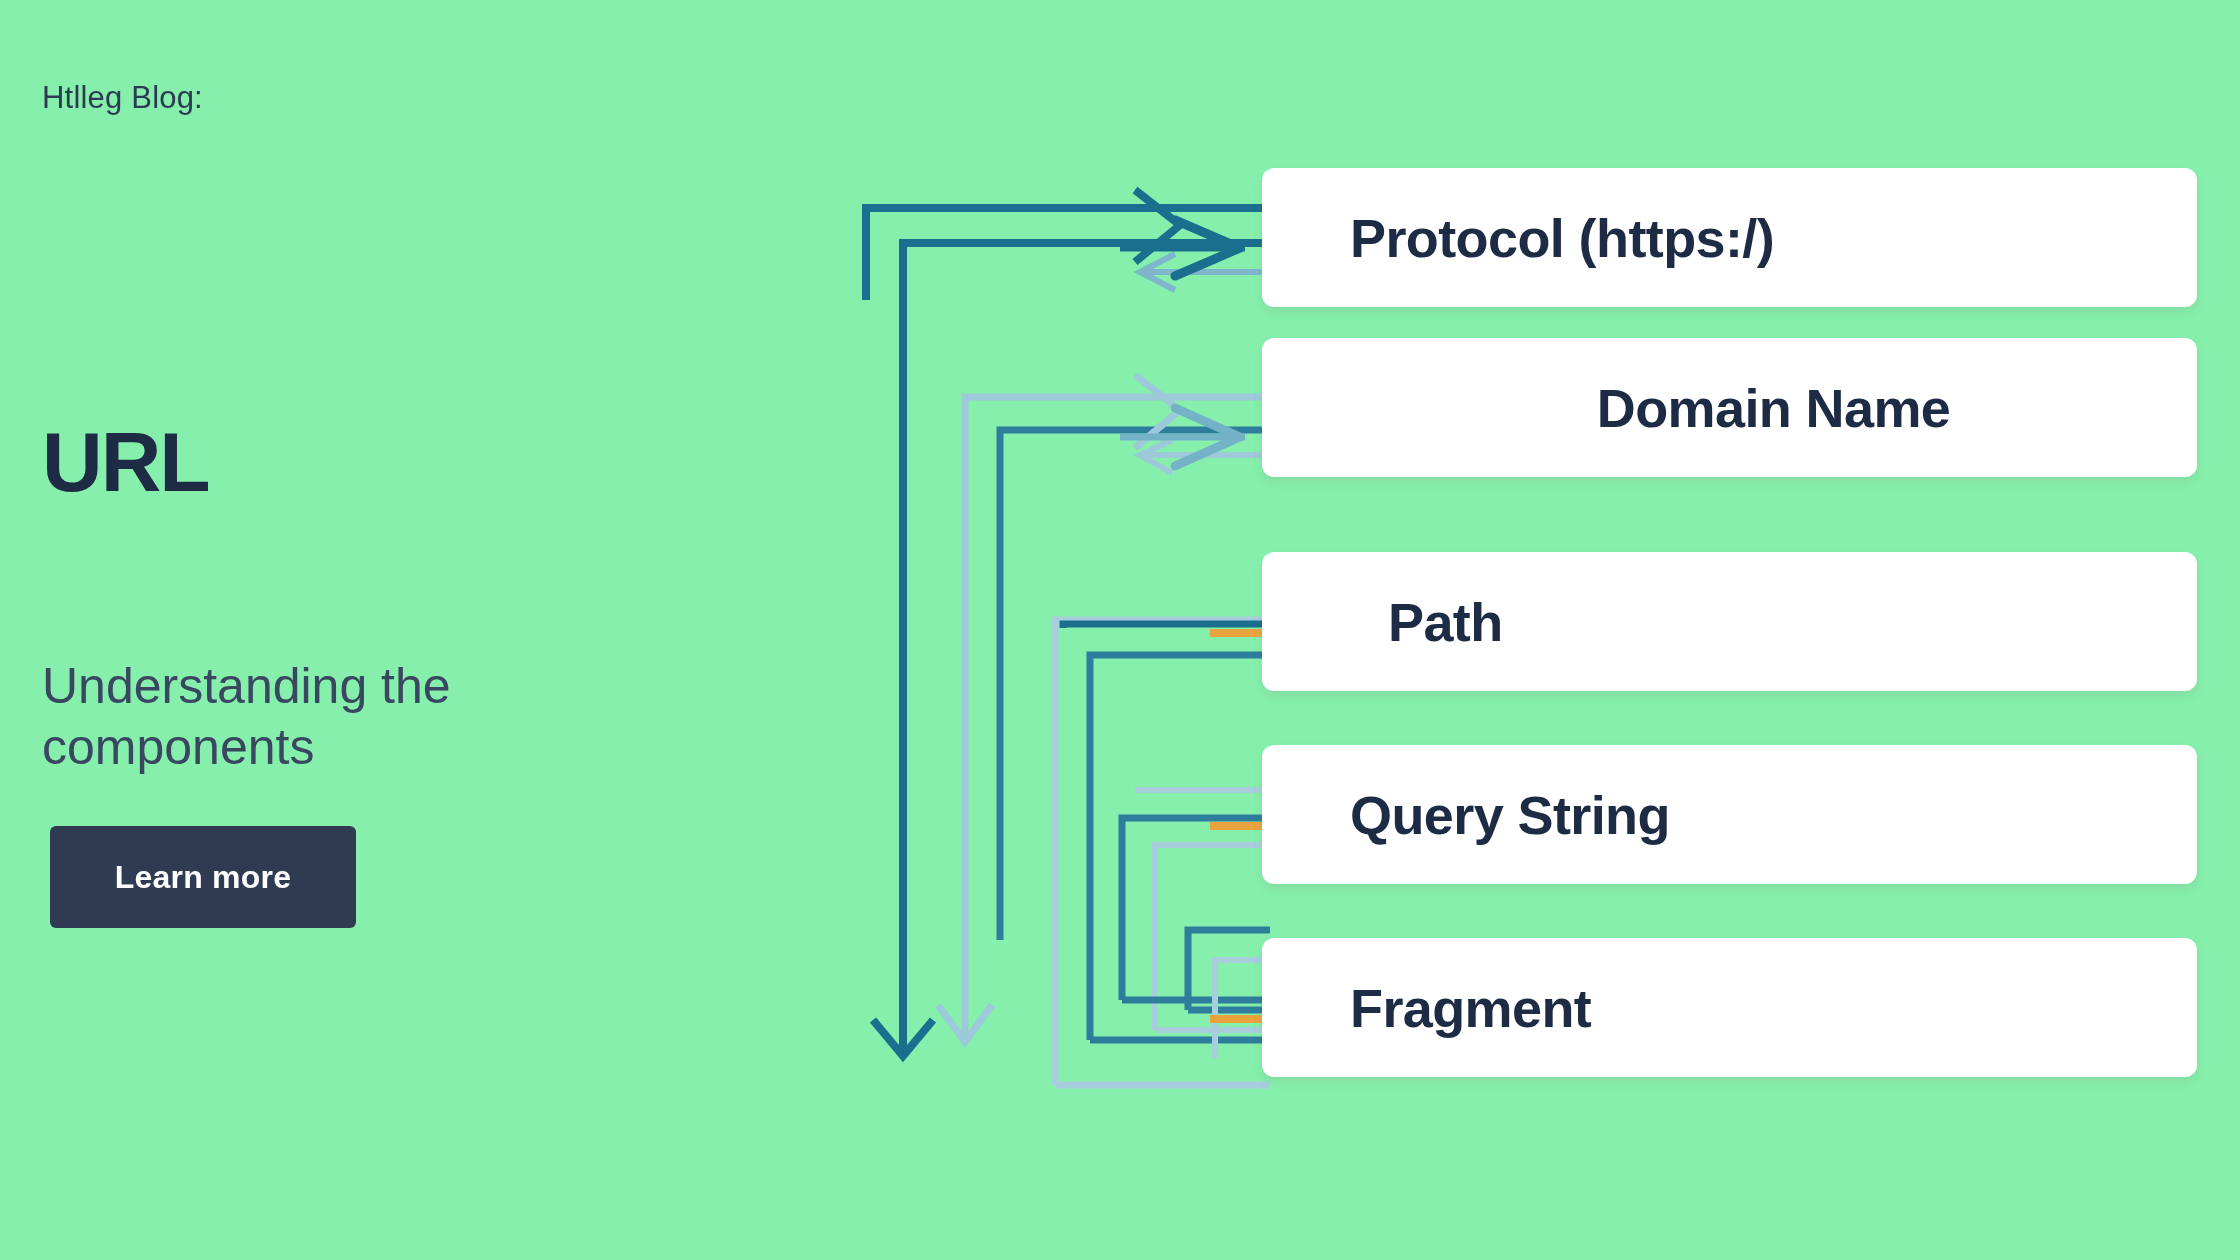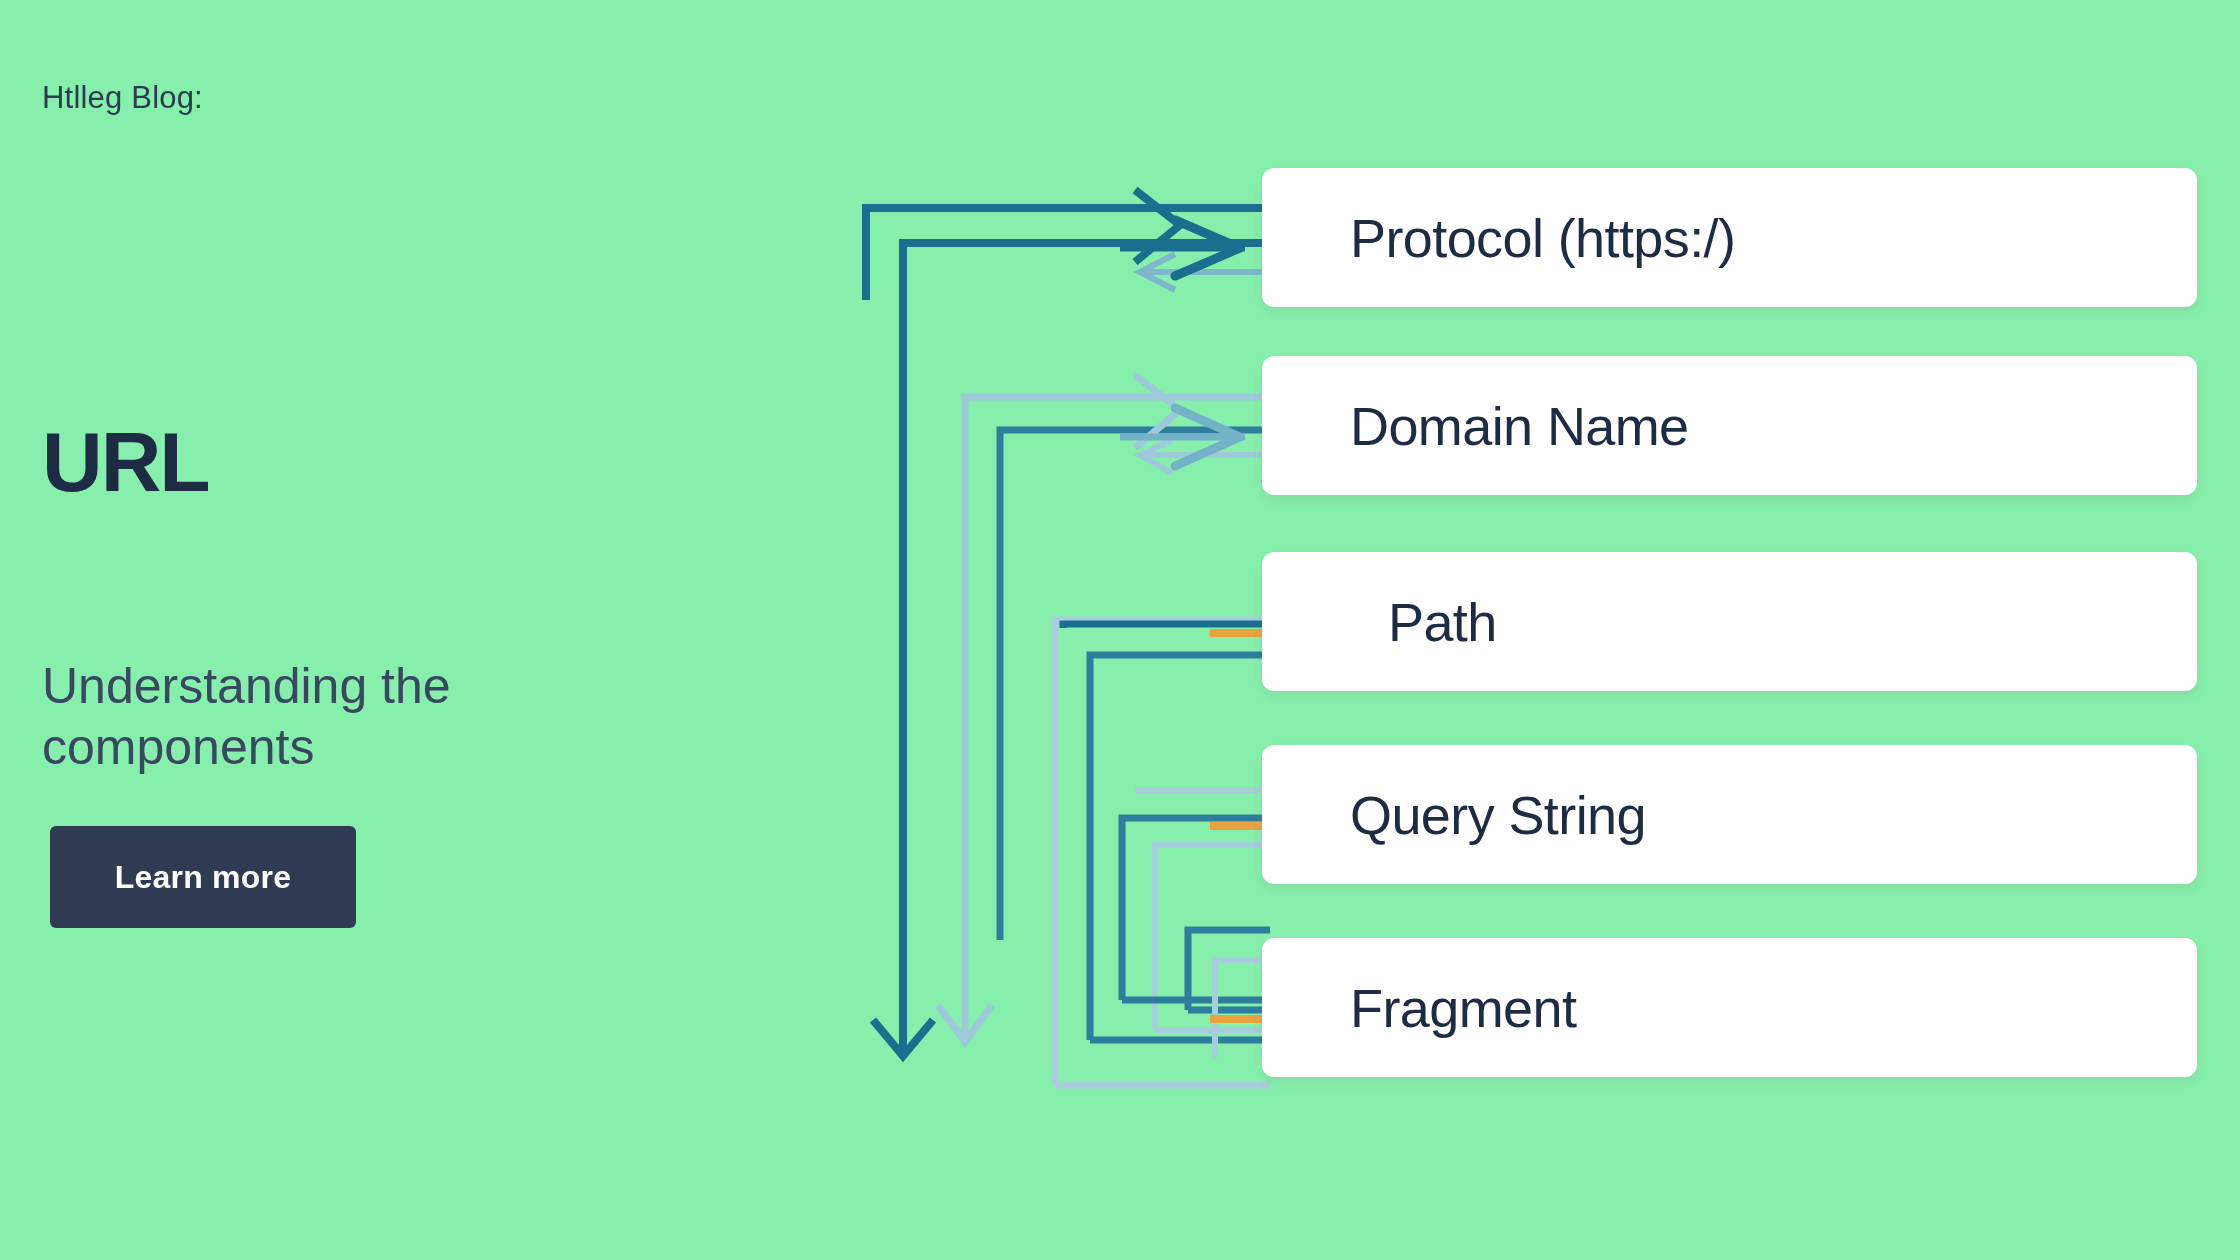--- a/index.html
+++ b/index.html
@@ -80,28 +80,28 @@
     width:935px;
     height:139px;
     background:#ffffff;
     border-radius:12px;
     box-shadow:0 5px 9px rgba(120,110,95,0.13);
     display:flex;
     align-items:center;
   }
   .card-label {
     font-size:54px;
-    font-weight:400;
+    font-weight:700;
     letter-spacing:-0.6px;
     color:#1e2b44;
     margin-left:88px;
     white-space:nowrap;
   }
   #card-0 { top:168px; }
-  #card-1 { top:356px; }
+  #card-1 { top:338px;justify-content:center; }
   #card-2 { top:552px;padding-left:38px; }
   #card-3 { top:745px; }
   #card-4 { top:938px; }
 </style>
 </head>
 <body>
 
 <div id="page">
 
   <div class="brand">Htlleg Blog:</div>

